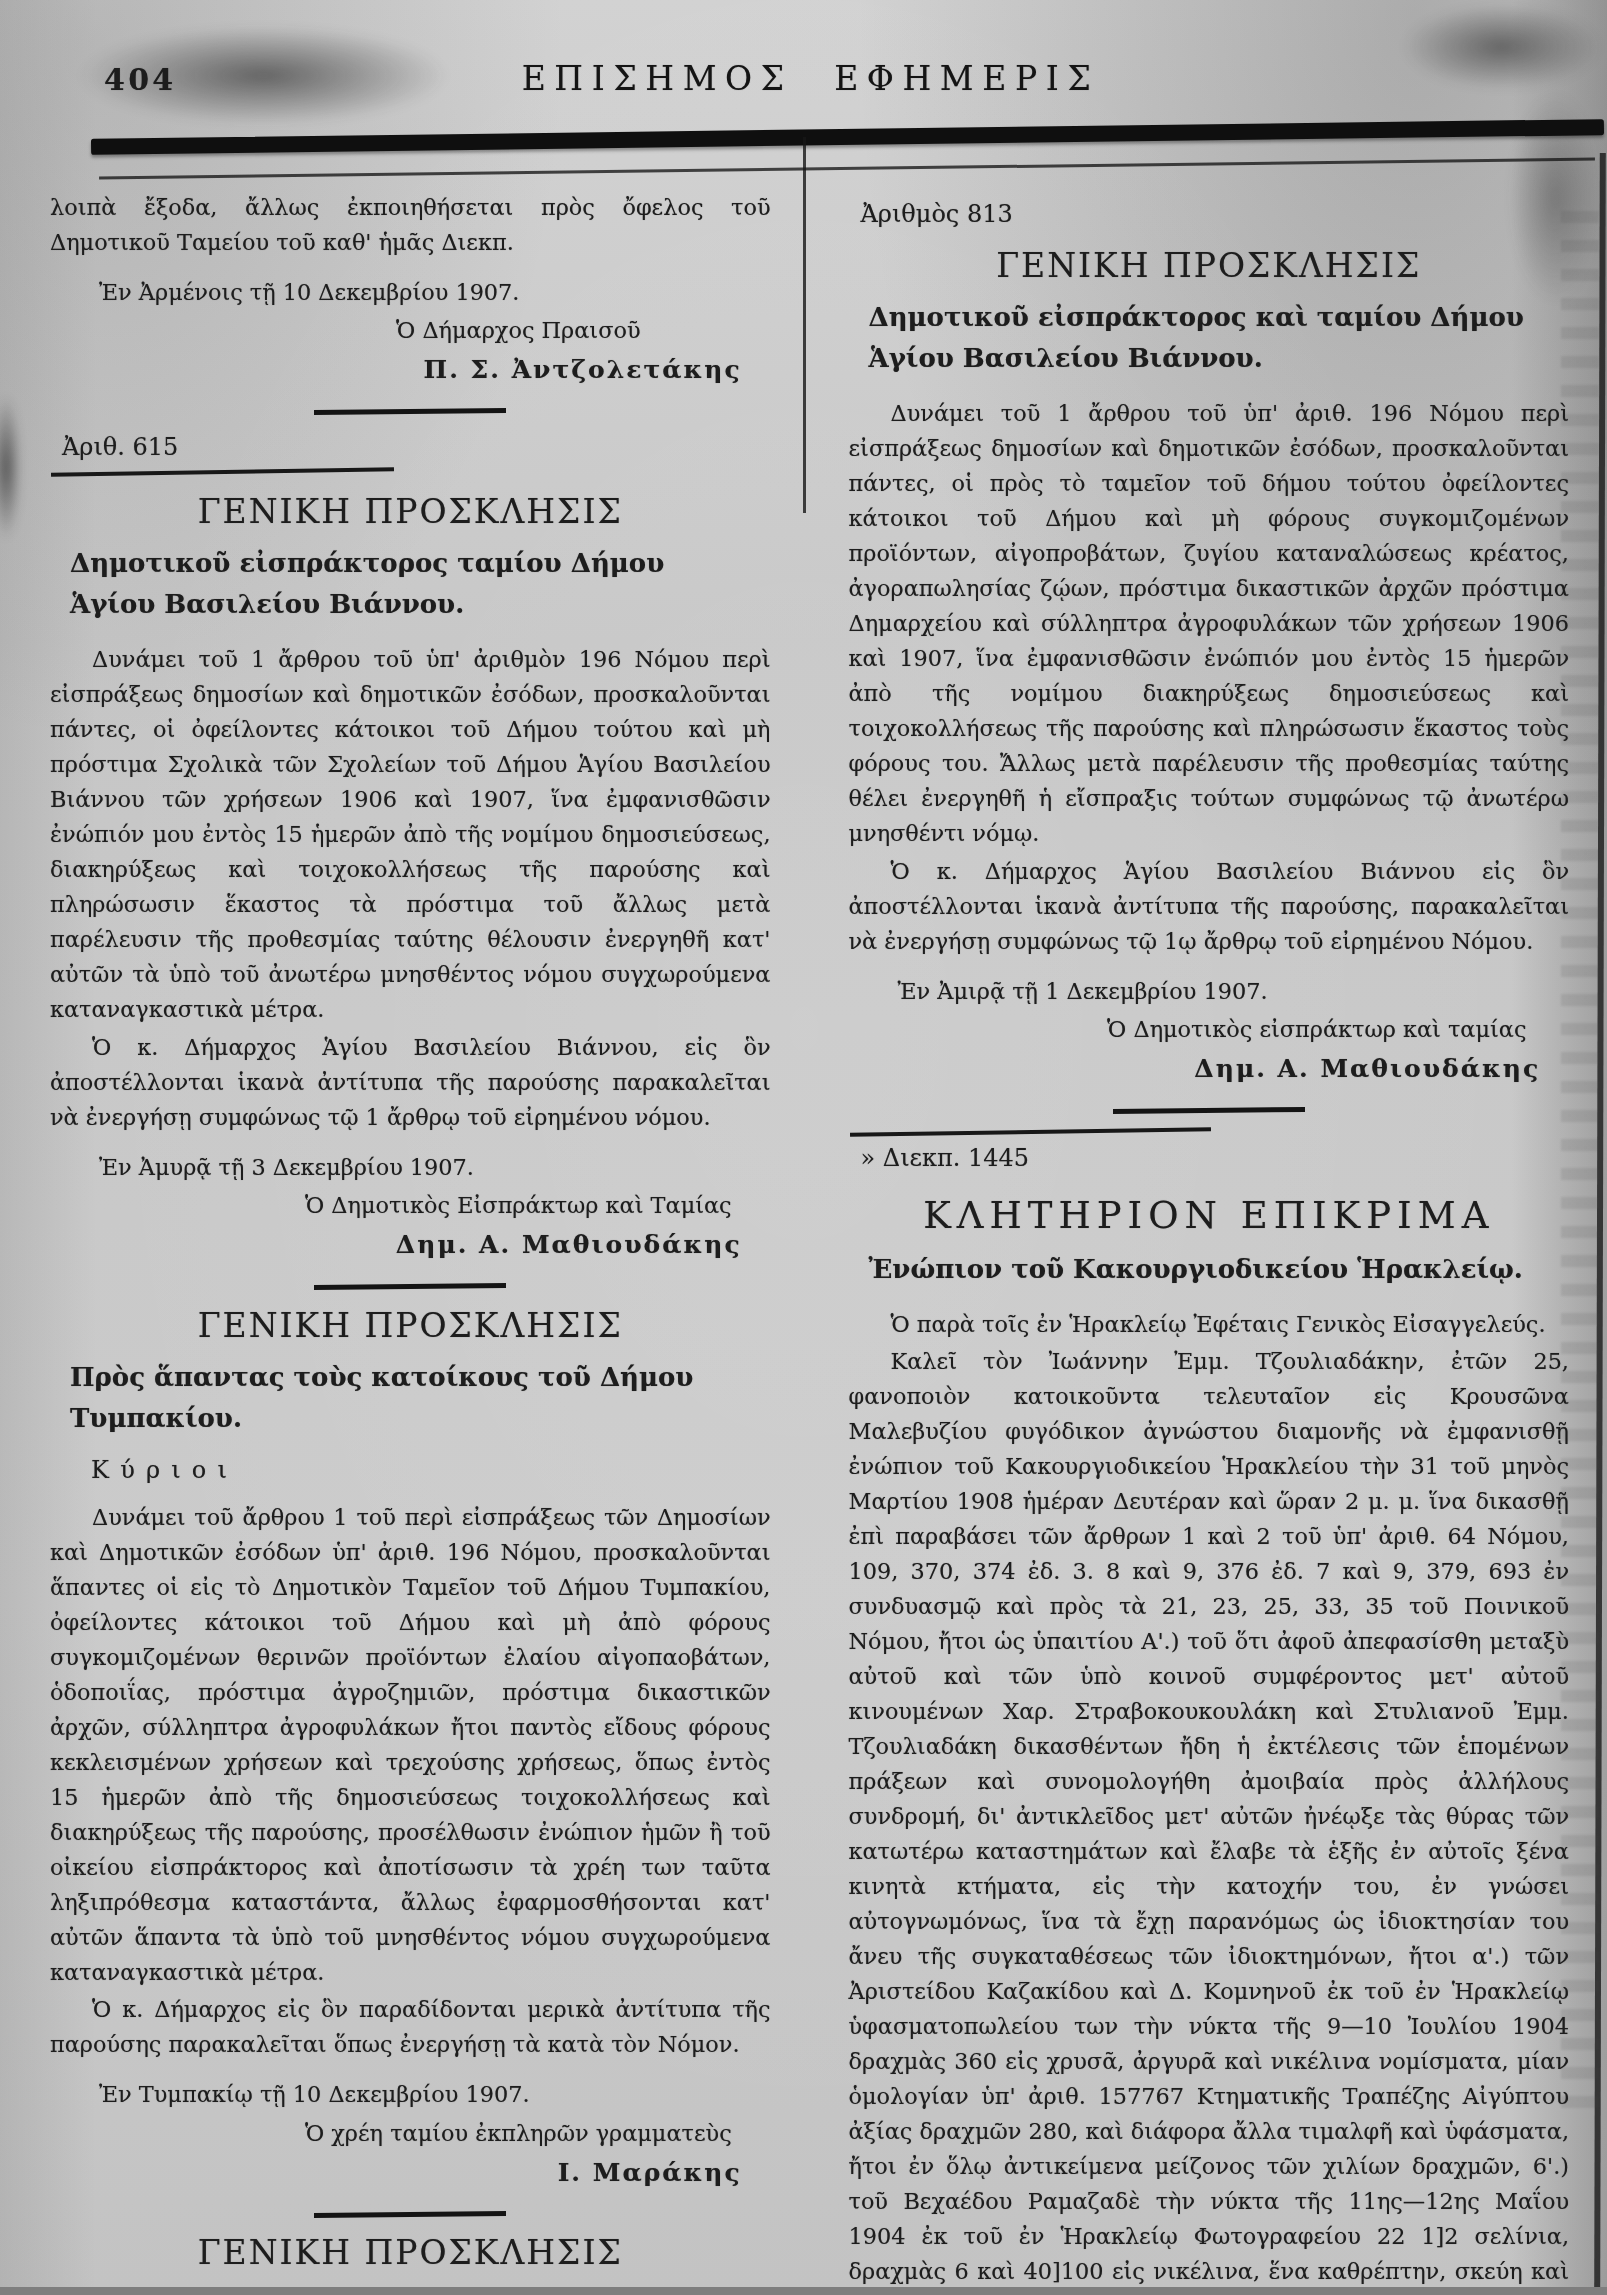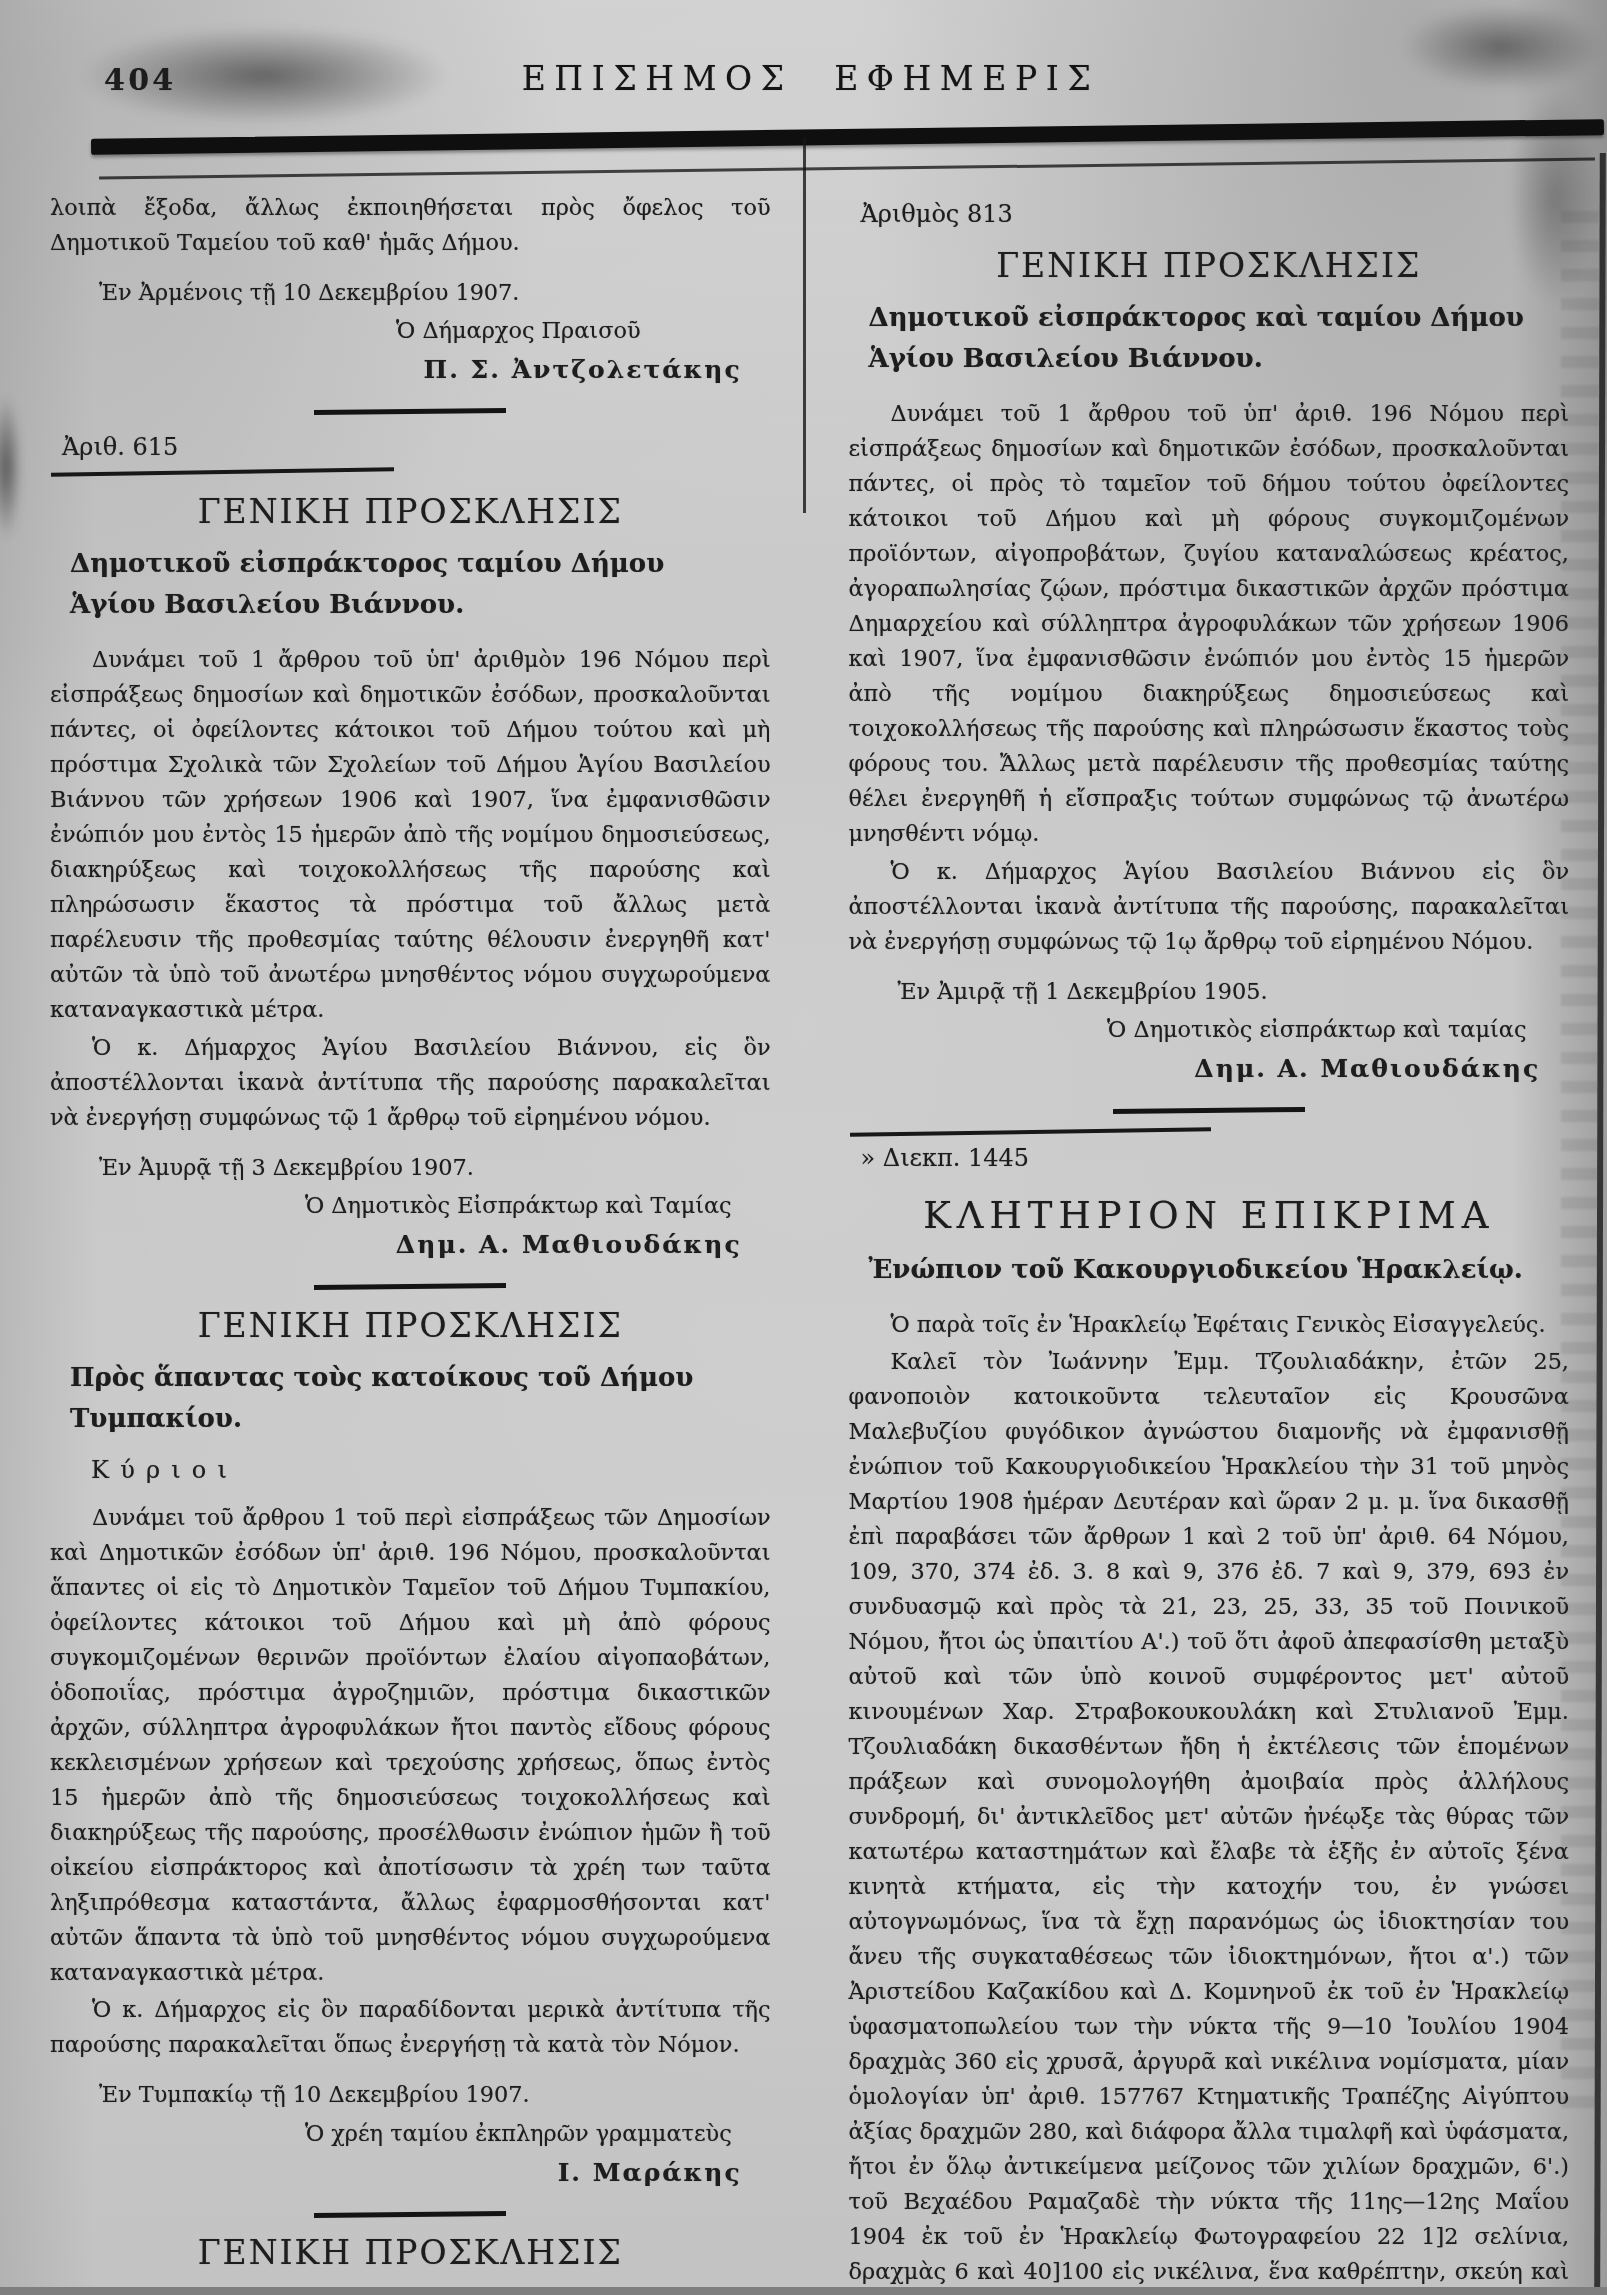--- a/index.html
+++ b/index.html
@@ -65,21 +65,21 @@
   <div class="masthead">ΕΠΙΣΗΜΟΣ ΕΦΗΜΕΡΙΣ</div>
   <div class="rule-heavy"></div>
   <div class="rule-thin"></div>
   <div class="col-sep"></div>
 
   <div class="columns">
 
     <div class="col">
 
       <section>
-        <p class="body">λοιπὰ ἔξοδα, ἄλλως ἐκποιηθήσεται πρὸς ὄφελος τοῦ Δημοτικοῦ Ταμείου τοῦ καθ' ἡμᾶς Δήμου.</p>
+        <p class="body">λοιπὰ ἔξοδα, ἄλλως ἐκποιηθήσεται πρὸς ὄφελος τοῦ Δημοτικοῦ Ταμείου τοῦ καθ' ἡμᾶς Διεκπ.</p>
         <p class="date-line">Ἐν Ἀρμένοις τῇ 10 Δεκεμβρίου 1907.</p>
         <p class="sig-role">Ὁ Δήμαρχος Πραισοῦ</p>
         <p class="sig-name">Π. Σ. Ἀντζολετάκης</p>
         <div class="divider"></div>
       </section>
 
       <section>
         <p class="doc-number">Ἀριθ. 615</p>
         <div class="num-rule"></div>
         <h2 class="section-title">ΓΕΝΙΚΗ ΠΡΟΣΚΛΗΣΙΣ</h2>
@@ -113,21 +113,21 @@
     </div>
 
     <div class="col">
 
       <section>
         <p class="doc-number">Ἀριθμὸς 813</p>
         <h2 class="section-title">ΓΕΝΙΚΗ ΠΡΟΣΚΛΗΣΙΣ</h2>
         <h3 class="section-subtitle">Δημοτικοῦ εἰσπράκτορος καὶ ταμίου Δήμου Ἁγίου Βασιλείου Βιάννου.</h3>
         <p class="body ind">Δυνάμει τοῦ 1 ἄρθρου τοῦ ὑπ' ἀριθ. 196 Νόμου περὶ εἰσπράξεως δημοσίων καὶ δημοτικῶν ἐσόδων, προσκαλοῦνται πάντες, οἱ πρὸς τὸ ταμεῖον τοῦ δήμου τούτου ὀφείλοντες κάτοικοι τοῦ Δήμου καὶ μὴ φόρους συγκομιζομένων προϊόντων, αἰγοπροβάτων, ζυγίου καταναλώσεως κρέατος, ἀγοραπωλησίας ζῴων, πρόστιμα δικαστικῶν ἀρχῶν πρόστιμα Δημαρχείου καὶ σύλληπτρα ἀγροφυλάκων τῶν χρήσεων 1906 καὶ 1907, ἵνα ἐμφανισθῶσιν ἐνώπιόν μου ἐντὸς 15 ἡμερῶν ἀπὸ τῆς νομίμου διακηρύξεως δημοσιεύσεως καὶ τοιχοκολλήσεως τῆς παρούσης καὶ πληρώσωσιν ἕκαστος τοὺς φόρους του. Ἄλλως μετὰ παρέλευσιν τῆς προθεσμίας ταύτης θέλει ἐνεργηθῆ ἡ εἴσπραξις τούτων συμφώνως τῷ ἀνωτέρω μνησθέντι νόμῳ.</p>
         <p class="body ind">Ὁ κ. Δήμαρχος Ἁγίου Βασιλείου Βιάννου εἰς ὃν ἀποστέλλονται ἱκανὰ ἀντίτυπα τῆς παρούσης, παρακαλεῖται νὰ ἐνεργήσῃ συμφώνως τῷ 1ῳ ἄρθρῳ τοῦ εἰρημένου Νόμου.</p>
-        <p class="date-line">Ἐν Ἀμιρᾷ τῇ 1 Δεκεμβρίου 1905.</p>
+        <p class="date-line">Ἐν Ἀμιρᾷ τῇ 1 Δεκεμβρίου 1907.</p>
         <p class="sig-role">Ὁ Δημοτικὸς εἰσπράκτωρ καὶ ταμίας</p>
         <p class="sig-name">Δημ. Α. Μαθιουδάκης</p>
         <div class="divider"></div>
       </section>
 
       <section>
         <div class="num-rule short"></div>
         <p class="doc-number">» Διεκπ. 1445</p>
         <h2 class="section-title big-title">ΚΛΗΤΗΡΙΟΝ ΕΠΙΚΡΙΜΑ</h2>
         <h3 class="section-subtitle">Ἐνώπιον τοῦ Κακουργιοδικείου Ἡρακλείῳ.</h3>

